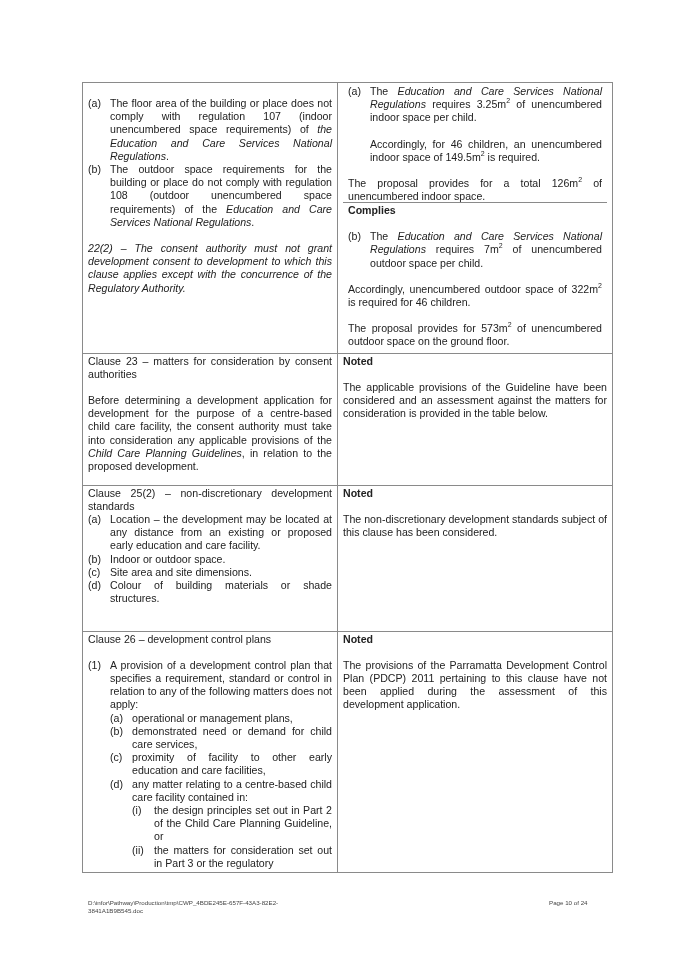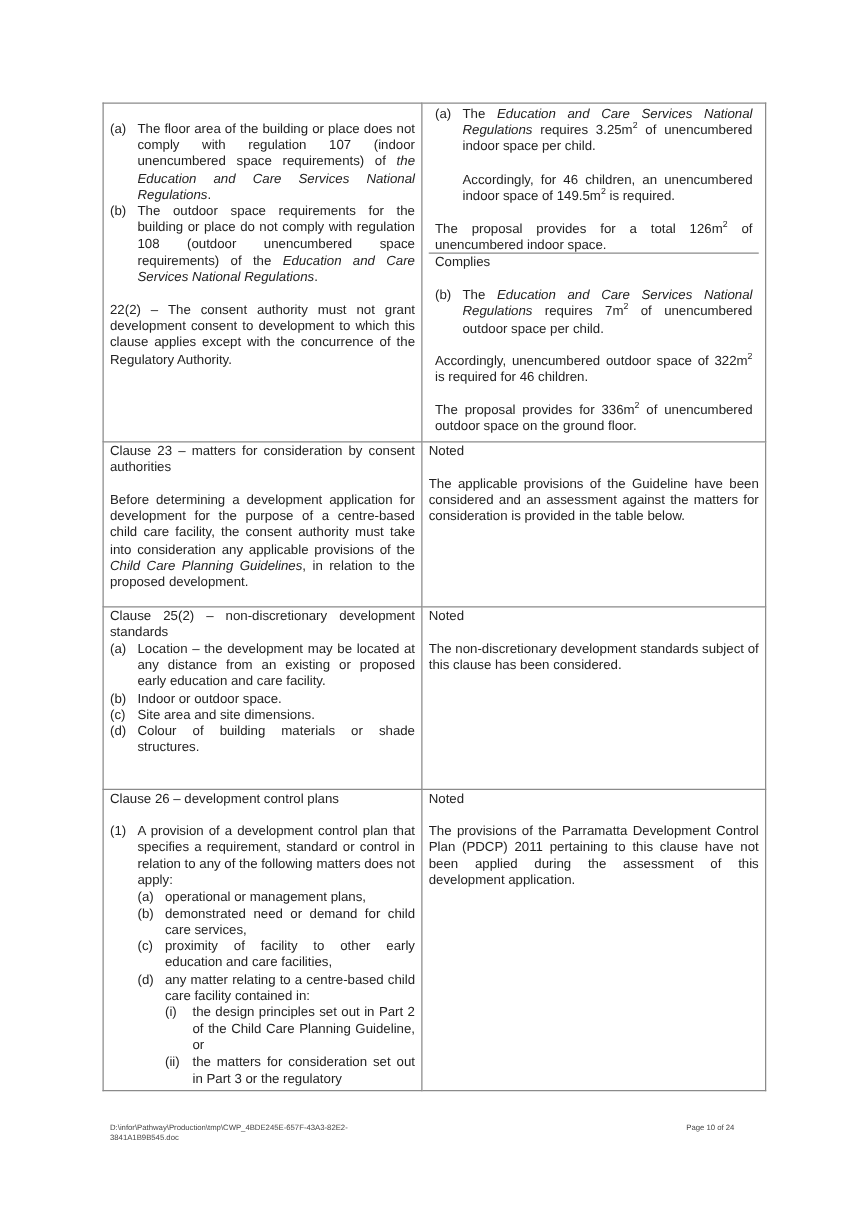--- a/index.html
+++ b/index.html
@@ -5,27 +5,27 @@
   html, body { margin: 0; padding: 0; background: #ffffff; }
   body { width: 682px; height: 965px; position: relative; overflow: hidden;
          font-family: "Liberation Sans", sans-serif; color: #222; }
   .page { position: absolute; left: 0; top: 0; width: 682px; height: 965px; background: #fff; }
   table.assess { position: absolute; left: 82px; top: 82px; width: 519px;
                  border-collapse: collapse; table-layout: fixed; font-size: 10.6px; line-height: 13.2px; }
   table.assess td { border: 1px solid #8a8a8a; vertical-align: top; padding: 1px 5px 2px 5px; }
   td.left { width: 244px; }
   td.right { width: 264px; }
   .just { text-align: justify; }
-  .blk { margin: 0; }
+  .blk { margin: 0; font-style: italic; }
   .gap { height: 13px; }
   .li { display: flex; }
   .li .m { flex: 0 0 22px; }
   .li .t { flex: 1; text-align: justify; }
   .indent1 { padding-left: 22px; }
-  .bold { font-weight: normal; }
+  .bold { font-weight: bold; }
   i, .it { font-style: italic; }
   sup { font-size: 7px; line-height: 0; vertical-align: super; }
   td.split { padding: 0; }
   .sub { padding: 1px 5px 2px 5px; }
   .sub + .sub { border-top: 1px solid #8a8a8a; }
   .footer-left { position: absolute; left: 88px; top: 899px; font-size: 6.2px; line-height: 8px; color: #444; width: 230px; }
   .footer-right { position: absolute; left: 549px; top: 899px; font-size: 6.2px; color: #444; }
 </style>
 </head>
 <body>
@@ -62,21 +62,21 @@
         <div class="sub">
           <div class="bold">Complies</div>
           <div class="gap"></div>
           <div class="li">
             <span class="m">(b)</span>
             <span class="t"><span>The </span><i>Education and Care Services National Regulations</i><span> requires 7m</span><sup>2</sup><span> of unencumbered outdoor space per child.</span></span>
           </div>
           <div class="gap"></div>
           <div class="just"><span>Accordingly, unencumbered outdoor space of 322m</span><sup>2</sup><span> is required for 46 children.</span></div>
           <div class="gap"></div>
-          <div class="just"><span>The proposal provides for 336m</span><sup>2</sup><span> of unencumbered outdoor space on the ground floor.</span></div>
+          <div class="just"><span>The proposal provides for 573m</span><sup>2</sup><span> of unencumbered outdoor space on the ground floor.</span></div>
         </div>
       </td>
     </tr>
 
     <tr style="height:132px;">
       <td class="left">
         <div class="just">Clause 23 – matters for consideration by consent authorities</div>
         <div class="gap"></div>
         <div class="just"><span>Before determining a development application for development for the purpose of a centre-based child care facility, the consent authority must take into consideration any applicable provisions of the </span><i>Child Care Planning Guidelines</i><span>, in relation to the proposed development.</span></div>
       </td>

